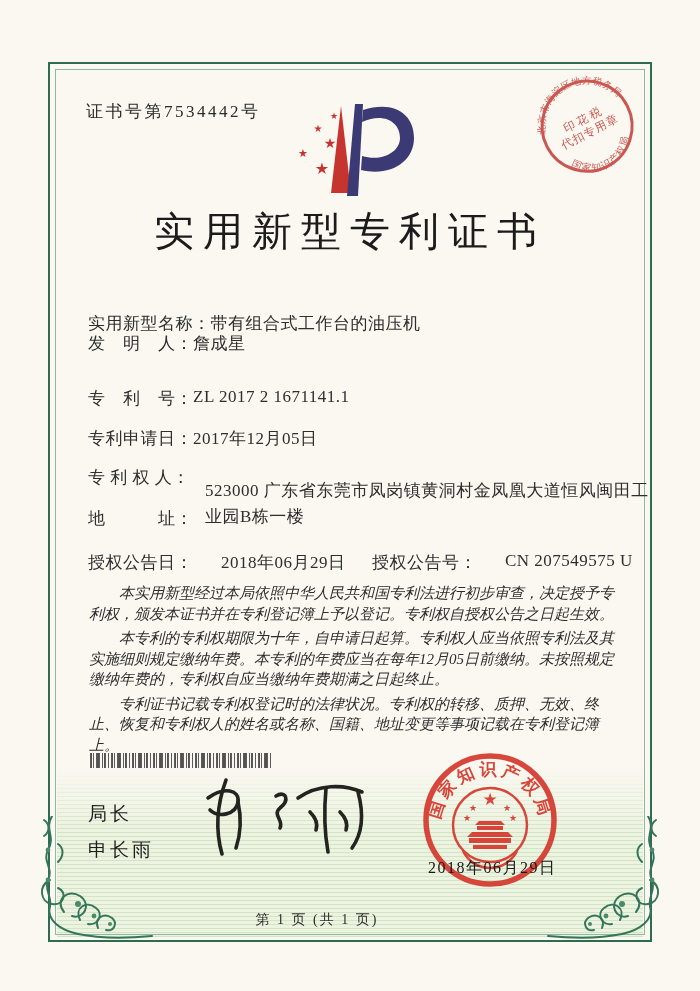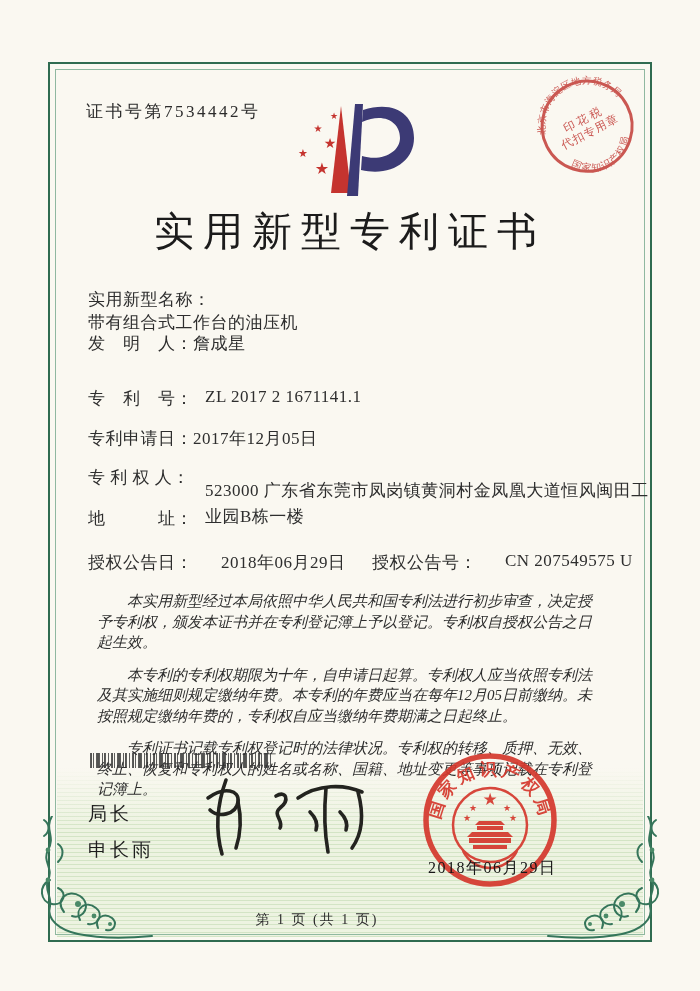--- a/index.html
+++ b/index.html
@@ -23,34 +23,34 @@
   .logo{position:absolute;left:272px;top:100px;z-index:2;}
   .title{position:absolute;left:0;top:204px;width:700px;text-align:center;
     font-size:40px;letter-spacing:9px;color:#1b1b1b;font-weight:500;z-index:2;}
   
   .tax-stamp{position:absolute;left:518px;top:56px;z-index:3;transform:rotate(-27deg);opacity:.88;}
   
   .field{position:absolute;left:88px;display:flex;align-items:flex-start;
     font-size:17px;letter-spacing:.5px;color:#2e2e2e;z-index:2;}
   .field .lab{white-space:pre;flex:none;}
   .field .val{white-space:pre-wrap;}
-  .f-name{top:288px;flex-direction:column;}
+  .f-name{top:312px;}
   .f-inventor{top:332px;}
-  .f-patno{top:387px;gap:12px;}
+  .f-patno{top:387px;}
   .f-filing{top:427px;}
   .f-patentee{top:466px;}
   .f-address{top:478px;align-items:flex-end;}
   .f-address .val{width:452px;line-height:26px;margin-left:12px;}
   .f-grant{top:551px;width:545px;}
   .f-grant .pair{display:flex;gap:28px;}
   .f-grant .pair.right{position:absolute;left:284px;top:0;}
   
   .body-text{position:absolute;left:85px;top:579px;width:533px;z-index:2;
     font-size:15px;font-style:italic;line-height:20.5px;color:#2d2d2d;}
-  .body-text p{margin:12px;text-indent:2em;}
+  .body-text p{margin:4px;text-indent:2em;}
   
   .barcode{position:absolute;left:90px;top:753px;width:182px;height:15px;z-index:2;opacity:.82;
     background:
       repeating-linear-gradient(90deg,#3a3a3a 0 1px,transparent 1px 3px),
       repeating-linear-gradient(90deg,#2f2f2f 0 2px,transparent 2px 7px);}
   
   .director{position:absolute;left:88px;top:801px;z-index:2;
     font-family:"Liberation Sans","DejaVu Sans",sans-serif;
     font-size:19px;letter-spacing:3px;color:#1d1d1d;}
   .director-name{position:absolute;left:88px;top:837px;z-index:2;

